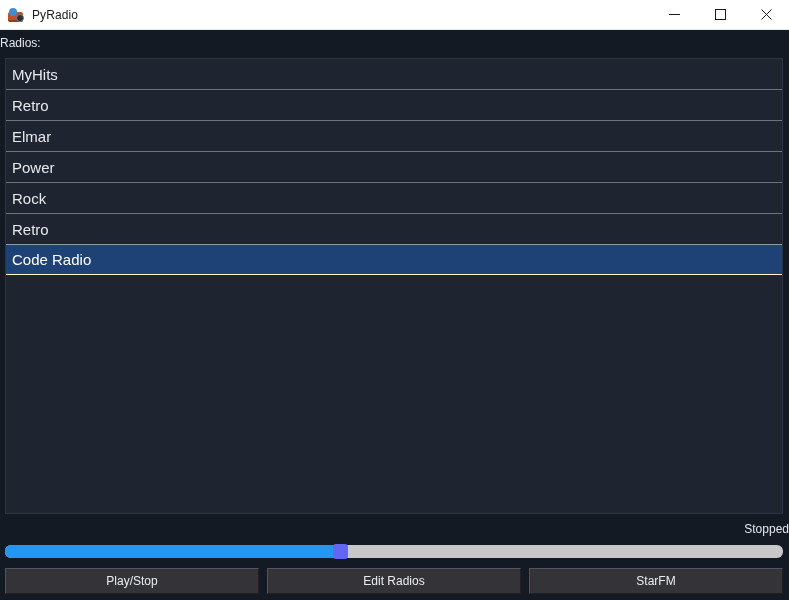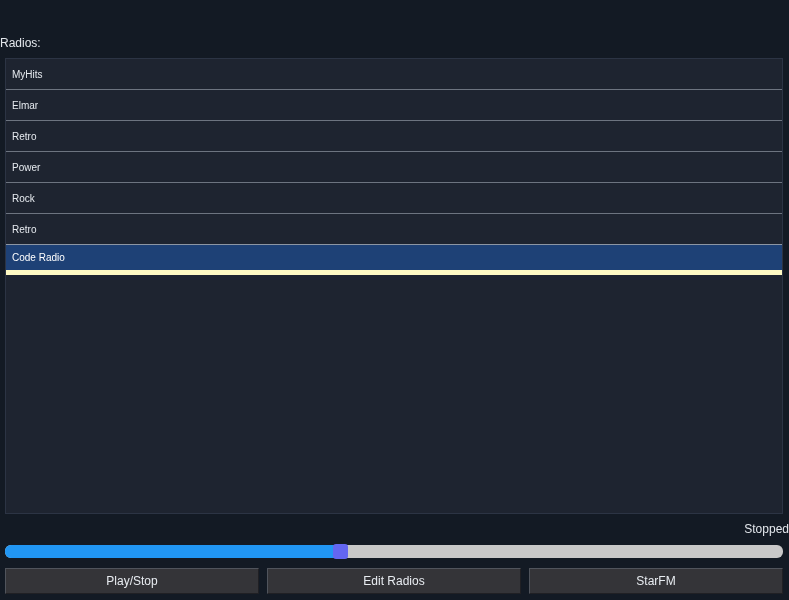--- a/index.html
+++ b/index.html
@@ -108,31 +108,31 @@
     box-sizing: border-box;
     overflow: hidden;
   }
   .list-row {
     position: relative;
     height: 31px;
     box-sizing: border-box;
     display: flex;
     align-items: center;
     padding-left: 6px;
-    font-size: 10px;
+    font-size: 15px;
     color: #e6eaef;
     border-bottom: 1px solid #6d7480;
     background: #1e2430;
     white-space: nowrap;
     cursor: default;
   }
   .list-row.selected {
     background: #1e4176;
     border-top: 1px solid #8d96a3;
-    border-bottom: 5px solid #fef9c3;
+    border-bottom: 1px solid #fef9c3;
     color: #ffffff;
     margin-top: -1px;
   }
 
   
   .status-text {
     position: absolute;
     left: 0;
     top: 522px;
     width: 789px;
@@ -199,32 +199,59 @@
     justify-content: center;
     cursor: default;
     white-space: nowrap;
   }
 </style>
 </head>
 <body>
 
 <div id="app">
 
+  <div class="titlebar">
+    <div class="title-icon">
+      <div class="cam-body"></div>
+      <div class="cam-globe"></div>
+      <div class="cam-lens"></div>
+    </div>
+    <div class="title-text">PyRadio</div>
+
+    <div class="win-controls">
+      <div class="win-btn">
+        <svg width="11" height="11" viewBox="0 0 11 11">
+          <line x1="0" y1="5.5" x2="11" y2="5.5" stroke="#1b1b1b" stroke-width="1"></line>
+        </svg>
+      </div>
+      <div class="win-btn">
+        <svg width="11" height="11" viewBox="0 0 11 11">
+          <rect x="0.5" y="0.5" width="10" height="10" fill="none" stroke="#1b1b1b" stroke-width="1"></rect>
+        </svg>
+      </div>
+      <div class="win-btn">
+        <svg width="11" height="11" viewBox="0 0 11 11">
+          <line x1="0.5" y1="0.5" x2="10.5" y2="10.5" stroke="#1b1b1b" stroke-width="1"></line>
+          <line x1="10.5" y1="0.5" x2="0.5" y2="10.5" stroke="#1b1b1b" stroke-width="1"></line>
+        </svg>
+      </div>
+    </div>
+  </div>
 
   <div class="radios-header">Radios:</div>
 
   <div class="list-panel" id="radio-list">
       <div class="list-row">
         <span>MyHits</span>
       </div>
       <div class="list-row">
+        <span>Retro</span>
+      </div>
+      <div class="list-row">
         <span>Elmar</span>
-      </div>
-      <div class="list-row">
-        <span>Retro</span>
       </div>
       <div class="list-row">
         <span>Power</span>
       </div>
       <div class="list-row">
         <span>Rock</span>
       </div>
       <div class="list-row">
         <span>Retro</span>
       </div>

